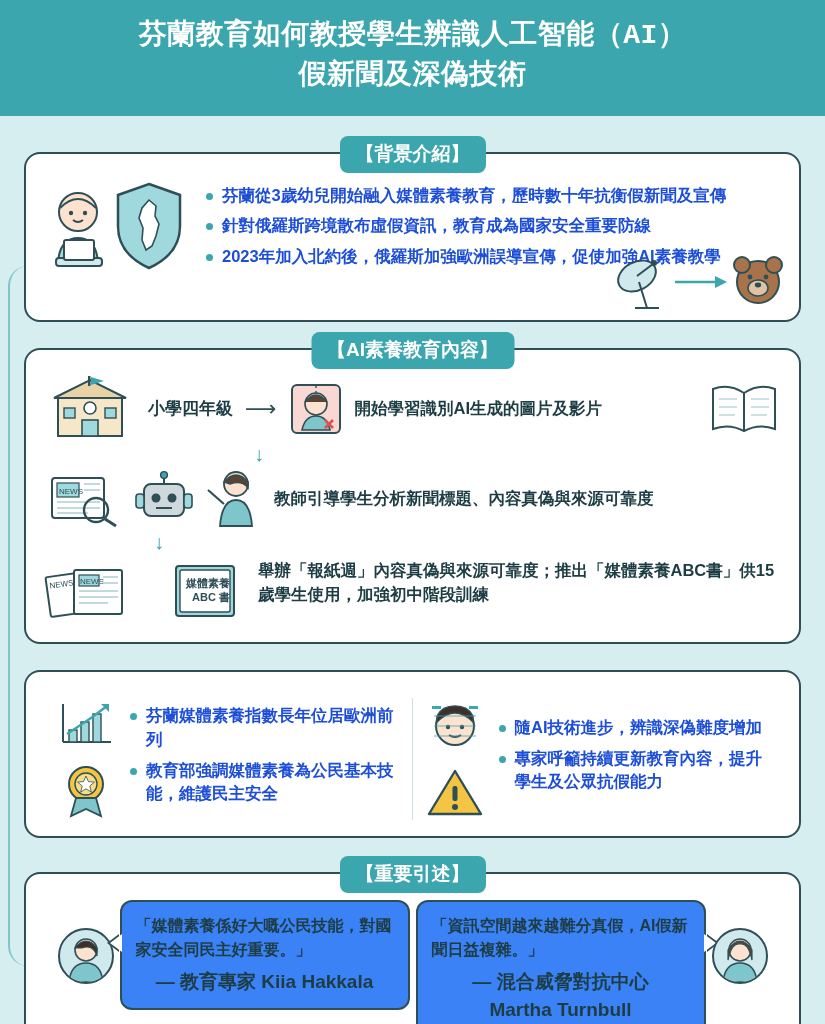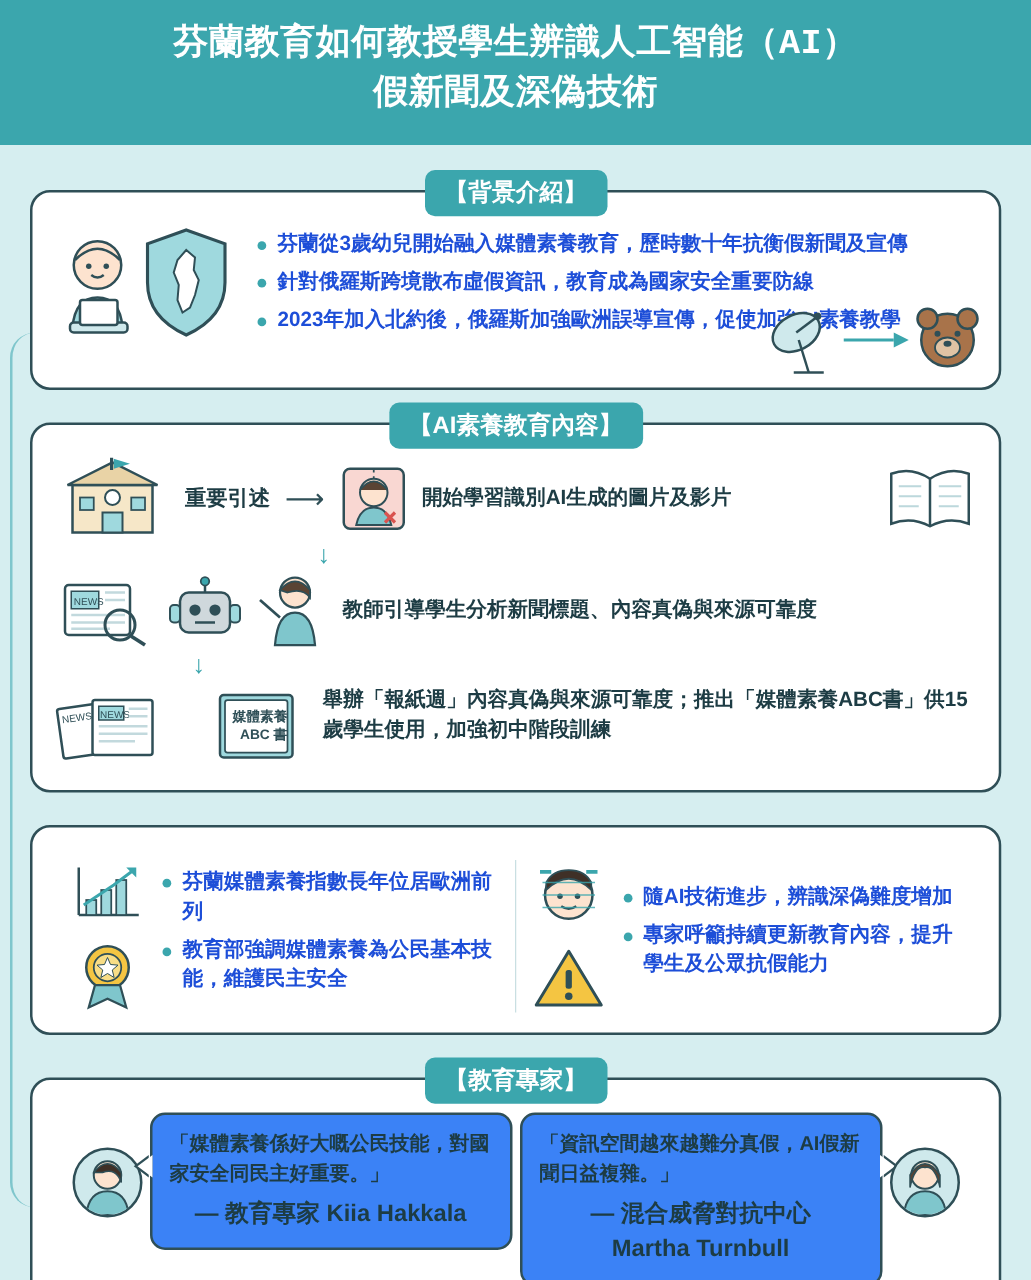--- a/index.html
+++ b/index.html
@@ -218,21 +218,21 @@
 <div class="header">
   <h1>
     <span class="line">芬蘭教育如何教授學生辨識人工智能（AI）</span>
     <span class="line">假新聞及深偽技術</span>
   </h1>
 </div>
 
 <div class="content">
   <div class="spine"></div>
 
-  <div class="section" style="padding-bottom:10px;">
+  <div class="section" style="padding-bottom:20px;">
     <div class="section-title">【背景介紹】</div>
     <div class="s1-row">
       <div class="s1-left">
         
         <span>
           <svg width="92" height="96" viewBox="0 0 92 96" style="position:absolute;left:0;top:6px;">
             <circle cx="34" cy="26" r="19" fill="#fde3cf" stroke="#2f4f57" stroke-width="2"></circle>
             <path d="M16 22 Q34 4 52 22" fill="none" stroke="#2f4f57" stroke-width="2"></path>
             <circle cx="27" cy="27" r="2.2" fill="#2f4f57"></circle>
             <circle cx="41" cy="27" r="2.2" fill="#2f4f57"></circle>
@@ -296,21 +296,21 @@
           <rect x="14" y="22" width="64" height="38" fill="#f6e7c8" stroke="#2f4f57" stroke-width="2"></rect>
           <polygon points="10,22 46,4 82,22" fill="#e9d3a6" stroke="#2f4f57" stroke-width="2"></polygon>
           <rect x="44" y="0" width="2.5" height="10" fill="#2f4f57"></rect>
           <polygon points="47,1 60,5 47,9" fill="#3ba6ad"></polygon>
           <circle cx="46" cy="32" r="6" fill="#ffffff" stroke="#2f4f57" stroke-width="1.6"></circle>
           <rect x="38" y="44" width="16" height="16" fill="#9fd9de" stroke="#2f4f57" stroke-width="1.6"></rect>
           <rect x="20" y="32" width="11" height="10" fill="#9fd9de" stroke="#2f4f57" stroke-width="1.4"></rect>
           <rect x="61" y="32" width="11" height="10" fill="#9fd9de" stroke="#2f4f57" stroke-width="1.4"></rect>
         </svg>
       </span>
-      <span class="grade-label">重要引述</span>
+      <span class="grade-label">小學四年級</span>
       <span class="arrow-right">⟶</span>
       <span>
         <svg width="54" height="54" viewBox="0 0 54 54">
           <rect x="3" y="3" width="48" height="48" rx="5" fill="#f9d7d2" stroke="#2f4f57" stroke-width="2"></rect>
           <path d="M27 3 V51" stroke="#2f4f57" stroke-width="1.4" stroke-dasharray="3 3"></path>
           <circle cx="27" cy="22" r="11" fill="#fde3cf" stroke="#2f4f57" stroke-width="1.6"></circle>
           <path d="M16 20 Q27 6 38 20" fill="#5a4434" stroke="#2f4f57" stroke-width="1.4"></path>
           <path d="M13 48 Q16 34 27 34 Q38 34 41 48 Z" fill="#7fc6cc" stroke="#2f4f57" stroke-width="1.6"></path>
           <path d="M36 38 l8 8 M44 38 l-8 8" stroke="#d9534f" stroke-width="2.6"></path>
         </svg>
@@ -439,21 +439,21 @@
         </div>
         <ul class="bullets">
           <li>隨AI技術進步，辨識深偽難度增加</li>
           <li>專家呼籲持續更新教育內容，提升學生及公眾抗假能力</li>
         </ul>
       </div>
     </div>
   </div>
 
   <div class="section" style="margin-top:34px;">
-    <div class="section-title">【教育專家】</div>
+    <div class="section-title">【重要引述】</div>
     <div class="quotes-row">
       <div class="avatar">
         <svg width="52" height="52" viewBox="0 0 52 52">
           <circle cx="26" cy="20" r="11" fill="#fde3cf" stroke="#2f4f57" stroke-width="1.6"></circle>
           <path d="M15 18 Q26 4 37 18 L37 26 Q33 14 22 18 Z" fill="#3f3027" stroke="#2f4f57" stroke-width="1.2"></path>
           <path d="M9 52 Q11 33 26 33 Q41 33 43 52 Z" fill="#7fc6cc" stroke="#2f4f57" stroke-width="1.6"></path>
         </svg>
       </div>
       <div class="quote-bubble bubble-tail-left">
         <span>「媒體素養係好大嘅公民技能，對國家安全同民主好重要。」</span>

